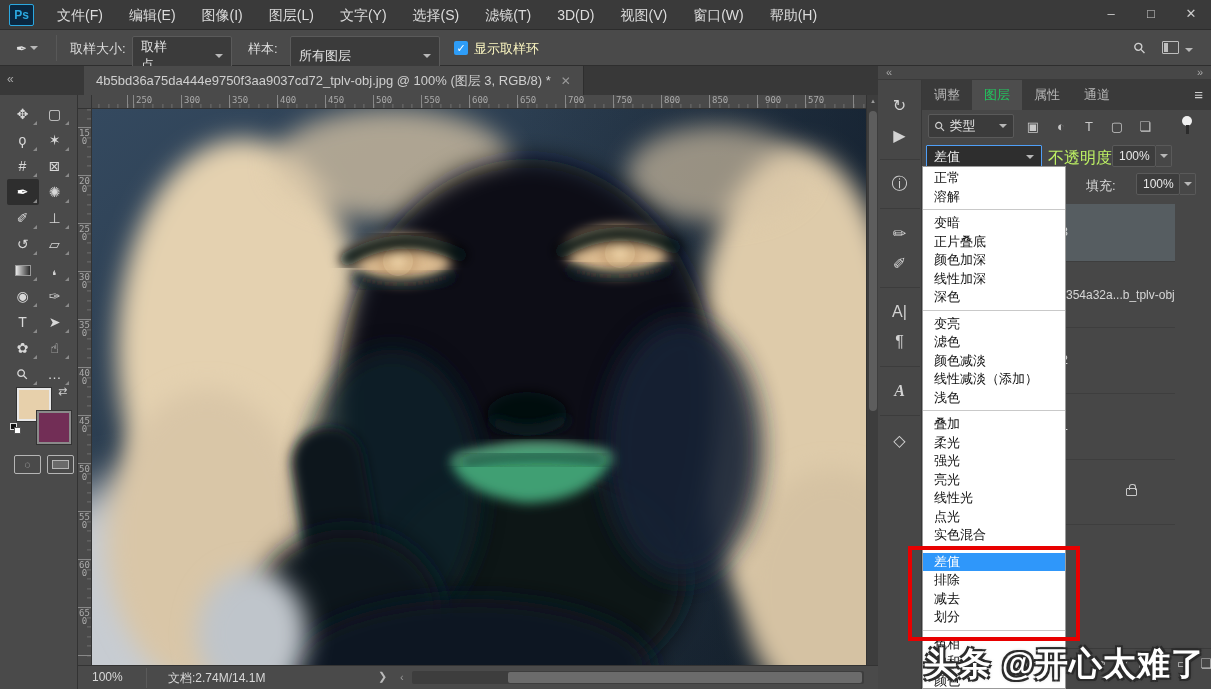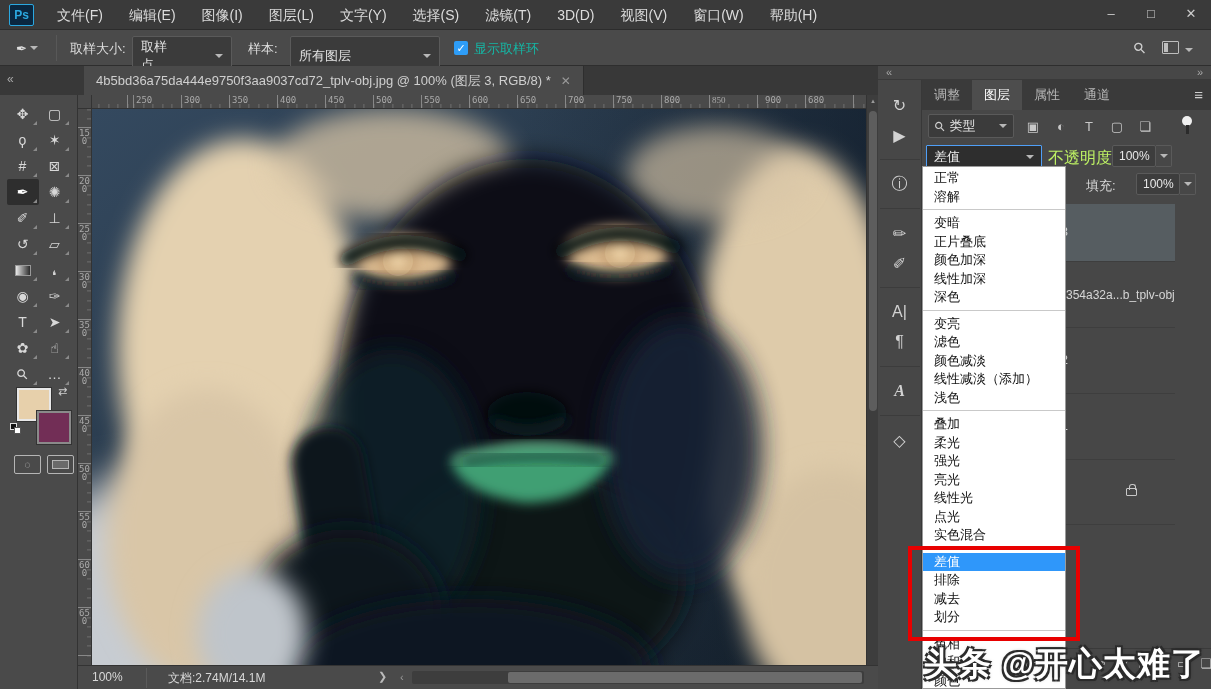--- a/index.html
+++ b/index.html
@@ -19,21 +19,21 @@
   
   .optionsbar{position:absolute;left:0;top:30px;width:1211px;height:36px;background:#4a4a4a;border-bottom:1px solid #2e2e2e;}
   .tool-btn{position:absolute;left:8px;top:4px;width:38px;height:28px;border-radius:2px;display:flex;align-items:center;justify-content:center;gap:3px;color:#e0e0e0;}
   .opt-sep{position:absolute;left:56px;top:5px;width:1px;height:26px;background:#3a3a3a;border-right:1px solid #585858;}
   .opt-label{position:absolute;top:10px;font-size:13px;color:#dedede;}
   .opt-select{position:absolute;top:6px;height:40px;background:#3b3b3b;border:1px solid #5a5a5a;border-radius:2px;
               display:flex;align-items:center;justify-content:space-between;padding:0 8px;color:#e3e3e3;font-size:13px;gap:36px;}
   .caret{width:0;height:0;border:4px solid transparent;border-top-color:#b8b8b8;margin-top:4px;}
   .checkbox{position:absolute;left:454px;top:11px;width:14px;height:14px;background:#2e9df7;border-radius:2px;
             color:#fff;font-size:11px;line-height:14px;text-align:center;}
-  .chk-label{position:absolute;left:474px;top:10px;font-size:13px;color:#14b8a6;}
+  .chk-label{position:absolute;left:474px;top:10px;font-size:13px;color:#fef9c3;}
   .search-icon{position:absolute;right:66px;top:9px;font-size:15px;color:#cfcfcf;transform:rotate(-45deg);}
   .ws-icon{position:absolute;right:32px;top:11px;width:17px;height:13px;border:1px solid #bdbdbd;border-radius:1px;}
   .ws-icon i{position:absolute;left:1px;top:1px;bottom:1px;width:4px;background:#bdbdbd;}
   .ws-caret{position:absolute;right:18px;top:14px;}
 
   
   .tabbar{position:absolute;left:0;top:66px;width:1211px;height:29px;background:#383838;}
   .collapse-left{position:absolute;left:7px;top:72px;color:#a8a8a8;font-size:12px;z-index:3;}
   .doc-tab{position:absolute;left:84px;top:66px;height:29px;background:#4a4a4a;border-right:1px solid #2e2e2e;
            display:flex;align-items:center;padding:0 12px;gap:10px;font-size:13px;color:#cfcfcf;}
@@ -98,21 +98,21 @@
   .dockstrip{position:absolute;left:878px;top:80px;width:44px;height:609px;background:#474747;border-right:1px solid #383838;
              display:flex;flex-direction:column;align-items:center;padding-top:10px;}
   .dock-btn{width:40px;height:30px;display:flex;align-items:center;justify-content:center;color:#d2d2d2;font-size:16px;}
   .dock-btn.gap{border-top:1px solid #3c3c3c;margin-top:9px;padding-top:9px;height:40px;}
   .dock-btn.serif-it{font-family:"Liberation Serif","DejaVu Serif",serif;font-style:italic;font-weight:bold;}
 
   
   .panel{position:absolute;left:922px;top:80px;width:289px;height:609px;background:#474747;}
   .panel-tabs{position:absolute;left:0;top:0;width:289px;height:30px;background:#3a3a3a;display:flex;}
   .panel-tab{padding:0 12px;height:30px;line-height:30px;font-size:13px;color:#b8b8b8;background:#3a3a3a;}
-  .panel-tab.active{background:#4d4d4d;color:#ffffff;}
+  .panel-tab.active{background:#4d4d4d;color:#22c55e;}
   .panel-menu{position:absolute;right:8px;top:6px;color:#cfcfcf;font-size:15px;}
   .filter-row{position:absolute;left:0;top:32px;width:289px;height:30px;}
   .filter-select{position:absolute;left:6px;top:2px;width:86px;height:24px;background:#3b3b3b;border:1px solid #5a5a5a;border-radius:2px;
                  display:flex;align-items:center;gap:5px;padding:0 6px;color:#e3e3e3;font-size:13px;}
   .filter-select .mag{transform:rotate(-45deg);font-size:13px;color:#cfcfcf;}
   .filter-select .caret{margin-left:auto;}
   .filter-icons{position:absolute;left:100px;top:2px;display:flex;gap:6px;}
   .f-icon{width:22px;height:24px;display:flex;align-items:center;justify-content:center;color:#c8c8c8;font-size:13px;}
   .pin-toggle{position:absolute;right:18px;top:3px;width:12px;height:22px;}
   .pin-toggle i{position:absolute;left:1px;top:1px;width:10px;height:10px;border-radius:50%;background:#f0f0f0;}
@@ -311,23 +311,23 @@
       <span style="left: 137px;">350</span>
       <span style="left: 185px;">400</span>
       <span style="left: 233px;">450</span>
       <span style="left: 281px;">500</span>
       <span style="left: 329px;">550</span>
       <span style="left: 377px;">600</span>
       <span style="left: 425px;">650</span>
       <span style="left: 473px;">700</span>
       <span style="left: 521px;">750</span>
       <span style="left: 569px;">800</span>
-      <span style="left: 617px; font-family: Liberation Serif, serif;">850</span>
+      <span style="left: 617px;">850</span>
       <span style="left: 665px; padding-left: 8px;">900</span>
-      <span style="left: 713px;">680</span>
+      <span style="left: 713px;">570</span>
     </div>
   <div class="ruler-left">
       <span style="top: 18px;">150</span>
       <span style="top: 66px;">200</span>
       <span style="top: 114px;">250</span>
       <span style="top: 162px;">300</span>
       <span style="top: 210px;">350</span>
       <span style="top: 258px;">400</span>
       <span style="top: 306px;">450</span>
       <span style="top: 354px;">500</span>

